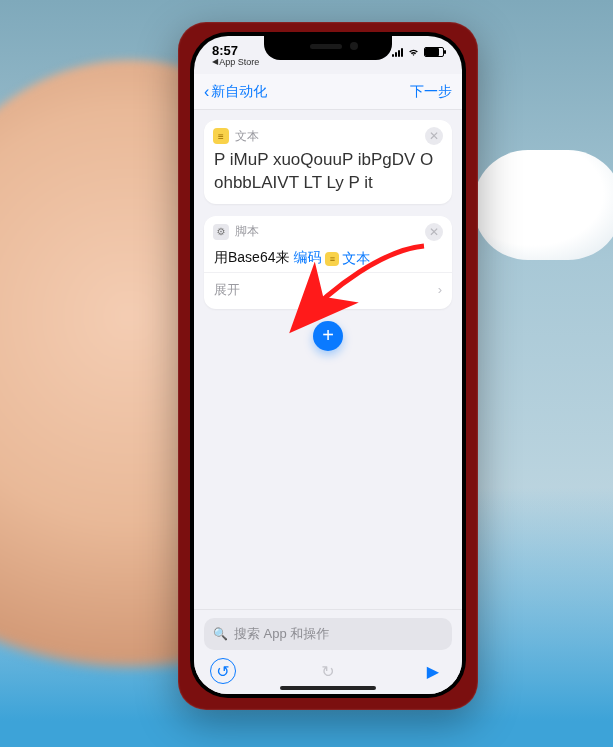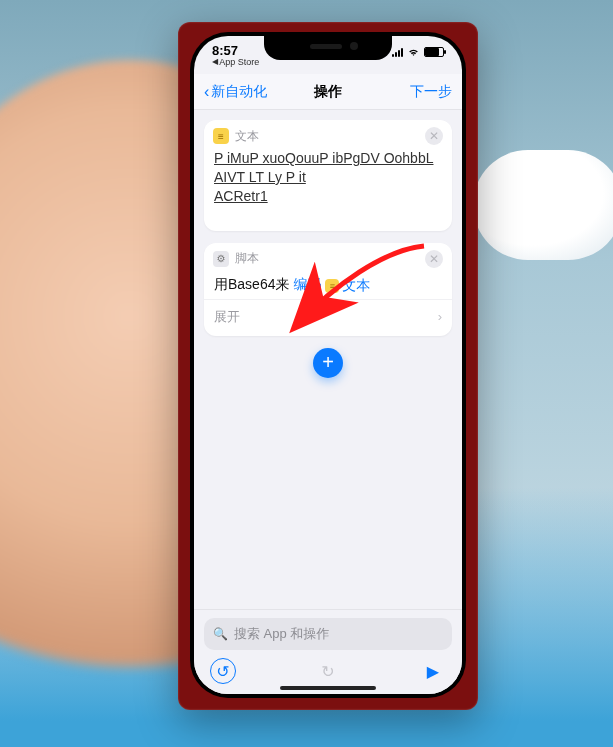--- a/index.html
+++ b/index.html
@@ -12,21 +12,21 @@
     .hand {
       position: absolute; top: 60px; left: -120px; width: 500px; height: 640px;
       background: radial-gradient(circle at 50% 40%, #f4cdb3 0%, #e9b998 45%, #d39a77 75%, rgba(0,0,0,0) 78%);
       border-radius: 50%; filter: blur(4px);
       z-index: 1;
     }
     .phone {
       position: absolute; top: 22px; left: 178px;
       width: 300px; height: 688px;
       background: #7b0f0f;
-      border-radius: 12px;
+      border-radius: 28px;
       box-shadow: 0 12px 40px rgba(0,0,0,.35), inset 0 0 2px rgba(255,255,255,.3);
       padding: 10px 12px 12px 12px;
       z-index: 5;
     }
     .bezel {
       width: 100%; height: 100%;
       background: #000;
       border-radius: 38px;
       padding: 4px;
       position: relative;
@@ -81,21 +81,21 @@
       background:#fff; border-radius:12px; box-shadow:0 1px 2px rgba(0,0,0,.05);
       margin-bottom:12px; overflow:hidden; font-size:12px; color:#222;
     }
     .card-hd { display:flex; align-items:center; padding:7px 9px 4px; gap:6px; color:#9a9aa0; font-size:12px;}
     .card-hd .lbl{ color:#9a9aa0;}
     .del { margin-left:auto; width:18px; height:18px; border-radius:50%; background:#e9e9ee; color:#b7b7bd;
            display:flex; align-items:center; justify-content:center; font-size:12px; }
     .ic-text, .ic-script { width:16px; height:16px; border-radius:4px; display:flex;align-items:center;justify-content:center; font-size:10px;}
     .ic-text{ background:#f9d24a; color:#9a6b00;}
     .ic-script{ background:#e7e7ec; color:#777;}
-    .card-body{ padding: 0 10px 25px; line-height:1.35; word-break:break-all; color:#333; font-size:14px;text-decoration:underline;}
+    .card-body{ padding: 0 10px 9px; line-height:1.35; word-break:break-all; color:#333; font-size:17px;}
     .b64-line{ padding: 4px 10px 4px; font-size:14px;}
     .tok-black{color:#111;}
     .tok-blue{color:#0a7aff;}
     .inline-chip{ display:inline-flex; align-items:center; gap:3px; color:#0a7aff;}
     .inline-chip .ic-text{ width:14px; height:14px; font-size:9px;}
     .expand-row{ display:flex; align-items:center; justify-content:space-between; padding:8px 10px 10px;
                  color:#9a9aa0; font-size:13px; border-top:1px solid #f0f0f3;}
     .expand-row .arr{ color:#c3c3c9; }
     .plus-btn{
       width:30px;height:30px;border-radius:50%;background:#0a7aff;color:#fff;
@@ -153,39 +153,37 @@
               <i></i>
             </span>
         </div>
       </div>
 
       <div class="nav">
         <div class="left">
           <span class="chev">‹</span>
           <span>新自动化</span>
         </div>
-        <div class="title">操作</div>
         <div class="right">
           <span>下一步</span>
         </div>
       </div>
 
       <div class="content">
 
         <div class="card">
           <div class="card-hd">
             <span class="ic-text">≡</span>
             <span class="lbl">文本</span>
             <span class="del">
               <span>✕</span>
             </span>
           </div>
           <div class="card-body">
             <div>P iMuP xuoQouuP ibPgDV OohbbLAIVT LT Ly P it</div>
-            <div>ACRetr1</div>
           </div>
         </div>
 
         <div class="card">
           <div class="card-hd">
             <span class="ic-script">⚙</span>
             <span class="lbl">脚本</span>
             <span class="del">
               <span>✕</span>
             </span>

